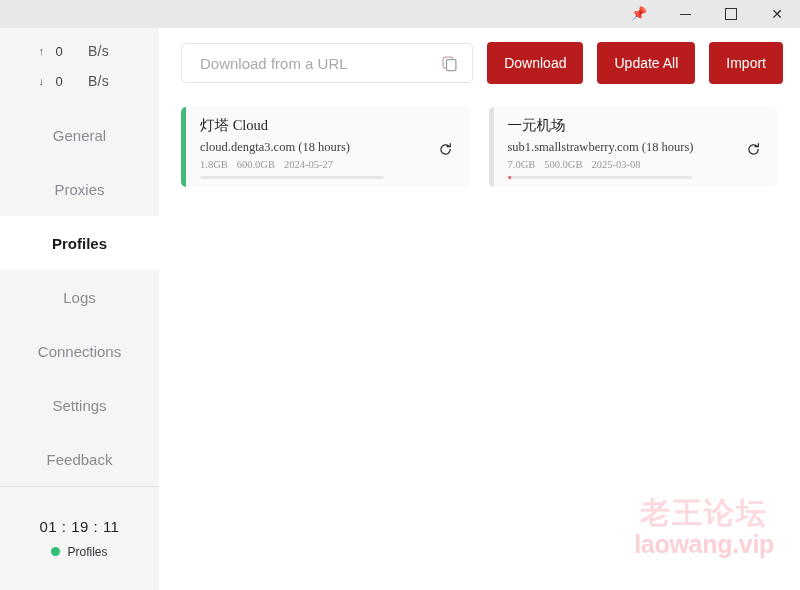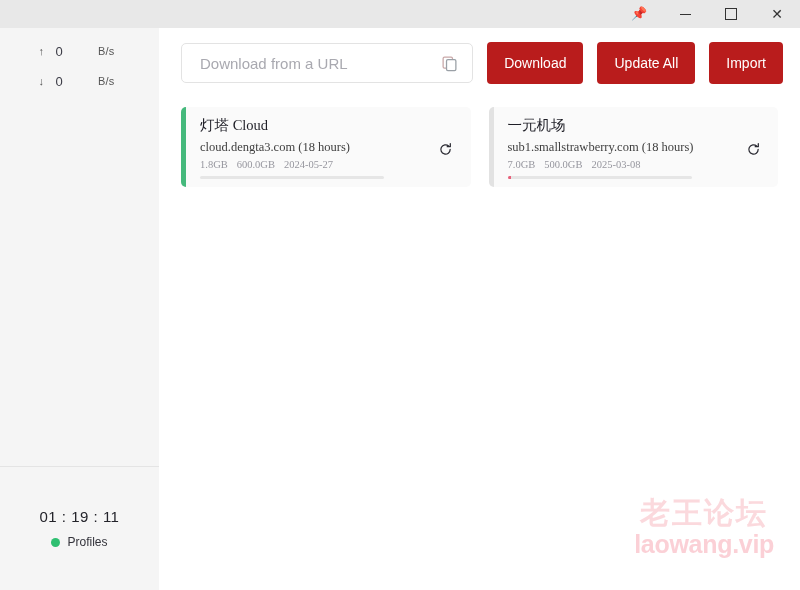--- a/index.html
+++ b/index.html
@@ -75,22 +75,22 @@
     font-size: 11px;
     color: #555;
   }
   .speed-val {
     width: 30px;
     text-align: center;
     font-size: 13px;
     color: #3c3c46;
   }
   .speed-unit {
-    margin-left: 24px;
-    font-size: 11px;
+    margin-left: 14px;
+    font-size: 14px;
     color: #555;
     letter-spacing: 0.2px;
   }
 
   .nav {
     display: flex;
     flex-direction: column;
     padding-top: 6px;
   }
   .nav-item {
@@ -358,20 +358,43 @@
         <span class="speed-val">0</span>
         <span class="speed-unit">B/s</span>
       </div>
       <div class="speed-row">
         <span class="speed-arrow">↓</span>
         <span class="speed-val">0</span>
         <span class="speed-unit">B/s</span>
       </div>
     </div>
 
+    <div class="nav">
+      <div class="nav-item">
+        <span>General</span>
+      </div>
+      <div class="nav-item notch-top">
+        <span>Proxies</span>
+      </div>
+      <div class="nav-item active">
+        <span>Profiles</span>
+      </div>
+      <div class="nav-item notch-bottom">
+        <span>Logs</span>
+      </div>
+      <div class="nav-item">
+        <span>Connections</span>
+      </div>
+      <div class="nav-item">
+        <span>Settings</span>
+      </div>
+      <div class="nav-item">
+        <span>Feedback</span>
+      </div>
+    </div>
 
     <div class="sidebar-spacer"></div>
     <div class="sidebar-divider"></div>
 
     <div class="status">
       <div class="timer">01 : 19 : 11</div>
       <div class="conn">
         <span class="conn-dot" style="background: rgb(47, 191, 113);"></span>
         <span>Profiles</span>
       </div>

